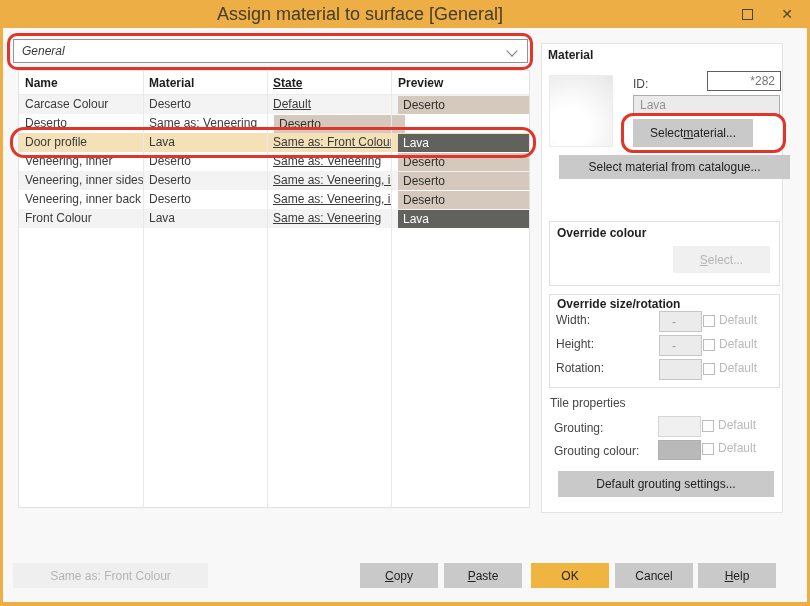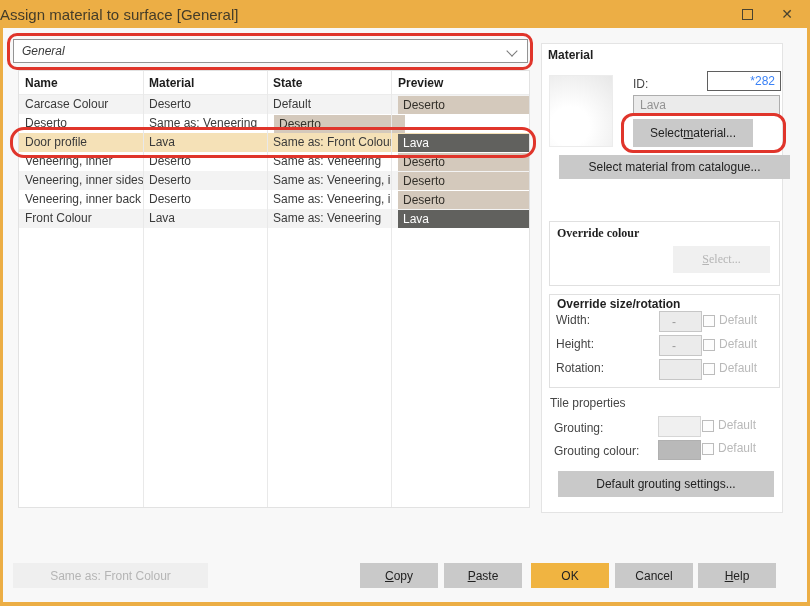--- a/index.html
+++ b/index.html
@@ -2,62 +2,62 @@
 <html><head>
 <meta charset="utf-8">
 <style>
   * { margin:0; padding:0; box-sizing:border-box; }
   html,body { background:#ffffff; }
   body { font-family:"Liberation Sans", sans-serif; font-size:12px; color:#3a3a3a; }
   .window { position:relative; width:810px; height:606px; background:#f8f8f8; overflow:hidden; }
 
   
   .titlebar { position:absolute; left:0; top:0; width:810px; height:28px; background:#ecae45; display:flex; align-items:center; }
-  .title { position:absolute; left:0; right:90px; text-align:left; font-size:15px; color:#443c29; }
+  .title { position:absolute; left:0; right:90px; text-align:center; font-size:18px; color:#443c29; }
   .tb-btn { position:absolute; top:0; width:34px; height:28px; display:flex; align-items:center; justify-content:center; cursor:default; }
   .tb-max { right:46px; }
   .tb-close { right:6px; }
   .sq { width:11px; height:11px; border:1.5px solid #4a432f; }
   .xicon { font-size:14px; color:#4a432f; line-height:1; }
   .b-left  { position:absolute; left:0; top:28px; width:3px;  height:578px; background:#ecae45; }
   .b-right { position:absolute; left:807px; top:28px; width:3px; height:578px; background:#ecae45; }
   .b-bottom{ position:absolute; left:0; top:602px; width:810px; height:4px; background:#ecae45; }
 
   
   .dropdown { position:absolute; left:13px; top:39px; width:515px; height:24px; background:#ffffff; border:1px solid #949494; display:flex; align-items:center; padding-left:8px;font-style:italic; }
   .chev { position:absolute; right:11px; top:7px; width:8px; height:8px; border-right:1.2px solid #7a7a7a; border-bottom:1.2px solid #7a7a7a; transform:rotate(45deg); }
 
   
   .table { position:absolute; left:18px; top:70px; width:512px; height:438px; background:#ffffff; border:1px solid #e2e2e2; }
   .thead { display:flex; height:24px; border-bottom:1px solid #ececec; font-weight:bold; color:#1d1d1d; align-items:center; }
   .thead .c { height:100%; display:flex; align-items:center; }
   .c { overflow:hidden; white-space:nowrap; padding-left:6px; }
-  .c.name { width:124px; } .c.mat { width:124px; } .c.state { width:124px; }
+  .c.name { width:124px; } .c.mat { width:124px; } .c.state { width:124px;text-decoration:underline; }
   .c.prev { width:138px; padding-left:7px; }
   .trow { display:flex; height:19px; align-items:stretch; line-height:19px; }
   .trow:nth-child(odd) { background:#f3f3f3; }
   .trow.selected { background:#f5e1b7; }
   .chip { height:18px; margin-top:1px; width:100%; line-height:18px; padding-left:5px; }
   .vsep { position:absolute; top:0; bottom:0; width:1px; background:#e9e9e9; }
   .vs1 { left:124px; } .vs2 { left:248px; } .vs3 { left:372px; }
 
   
   .panel { position:absolute; left:541px; top:43px; width:242px; height:470px; background:#ffffff; border:1px solid #e4e4e4; }
   .p-abs { position:absolute; }
   .bold { font-weight:bold; color:#1f1f1f; }
   .swatch { left:7px; top:31px; width:64px; height:72px; border:1px solid #ececec;
             background:radial-gradient(circle at 32% 72%, #ffffff 30%, #e7e7e7 100%); }
-  .id-input { left:165px; top:27px; width:74px; height:20px; background:#ffffff; border:1px solid #5f5f5f; text-align:right; padding:2px 5px 0 0; color:#3b82f6; }
+  .id-input { left:165px; top:27px; width:74px; height:20px; background:#ffffff; border:1px solid #5f5f5f; text-align:right; padding:2px 5px 0 0; color:#737373; }
   .name-field { left:91px; top:51px; width:147px; height:20px; background:#ebebeb; border:1px solid #adadad; color:#939393; padding:2px 0 0 6px; }
   .btn { display:flex; align-items:center; justify-content:center; background:#c9c9c9; color:#222222; cursor:default; }
   .btn u, .mn { text-decoration:underline; }
   .btn-selmat { left:91px; top:75px; width:120px; height:28px;text-align:center; }
   .btn-cat { left:17px; top:111px; width:231px; height:24px; }
   .group { position:absolute; border:1px solid #e0e0e0; background:#ffffff; }
-  .g-oc { left:7px; top:177px; width:231px; height:65px;font-family:Liberation Serif, serif; }
+  .g-oc { left:7px; top:177px; width:231px; height:65px; }
   .g-os { left:7px; top:250px; width:231px; height:94px; }
   .btn-disabled { background:#f0f0f0; color:#b5b5b5; }
   .btn-select { left:123px; top:24px; width:97px; height:27px; }
   .lab { color:#454545; }
   .field { background:#ebebeb; border:1px solid #c6c6c6; color:#9a9a9a; padding:3px 0 0 12px; }
   .ck { width:12px; height:12px; border:1px solid #bcbcbc; background:#fdfdfd; }
   .dlab { color:#b9b9b9; }
   .field-grout { background:#f0f0f0; border:1px solid #d6d6d6; }
   .swatch-grout { border:1px solid #b0b0b0; }
   .btn-grout { left:16px; top:427px; width:216px; height:26px; }

